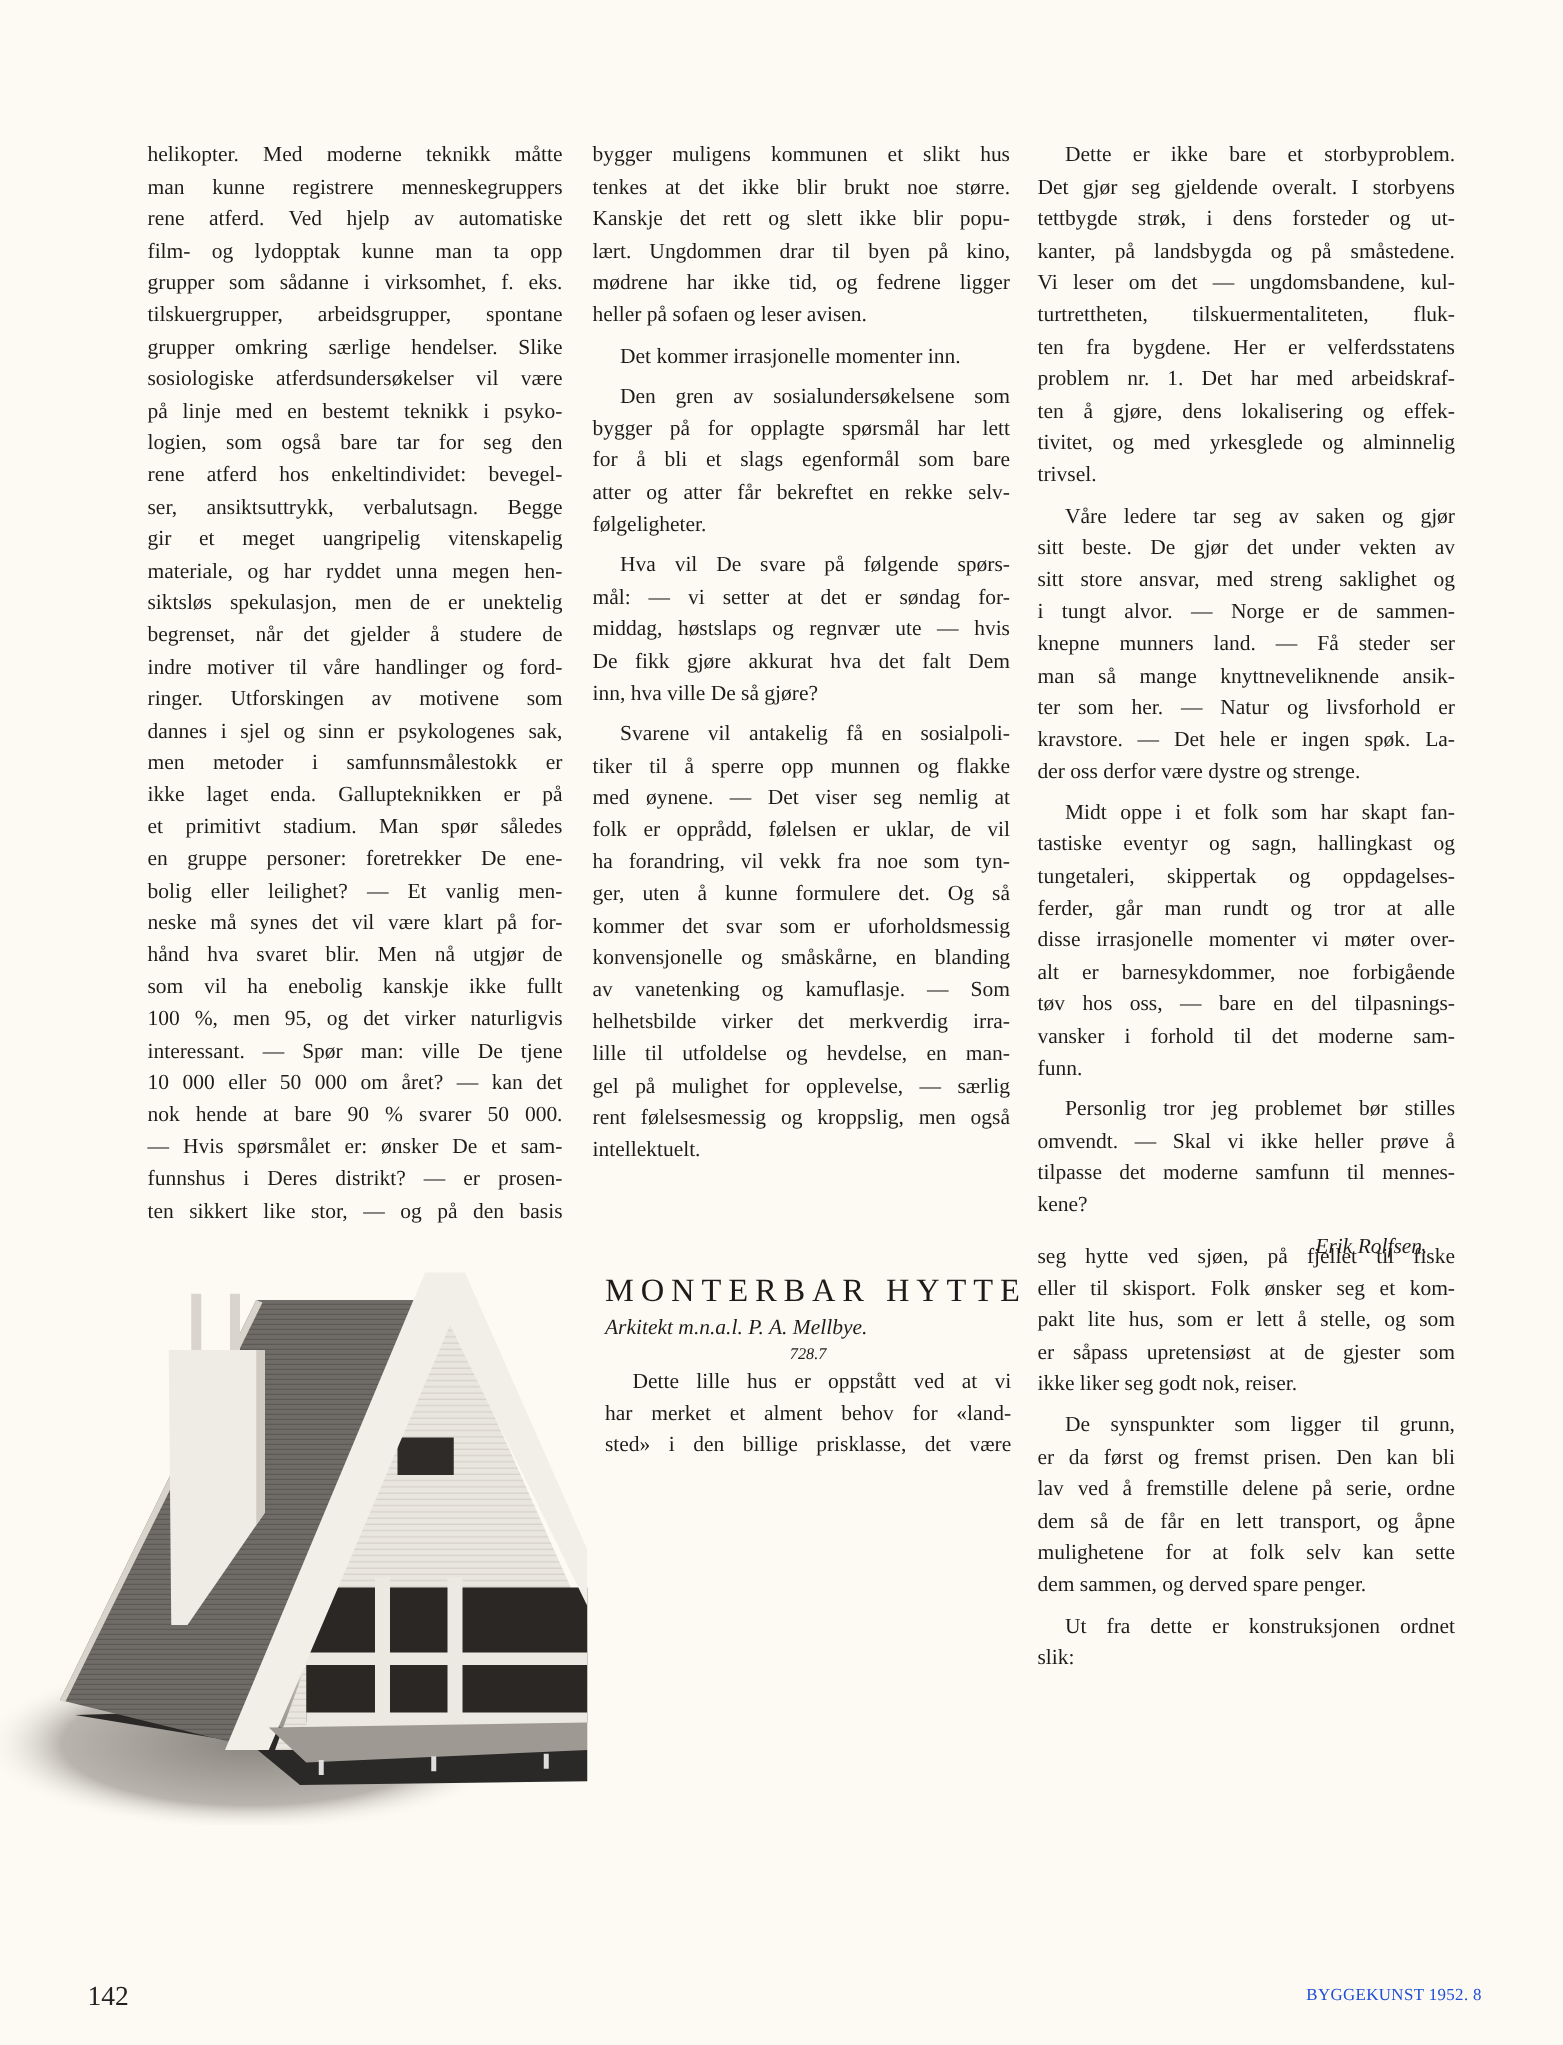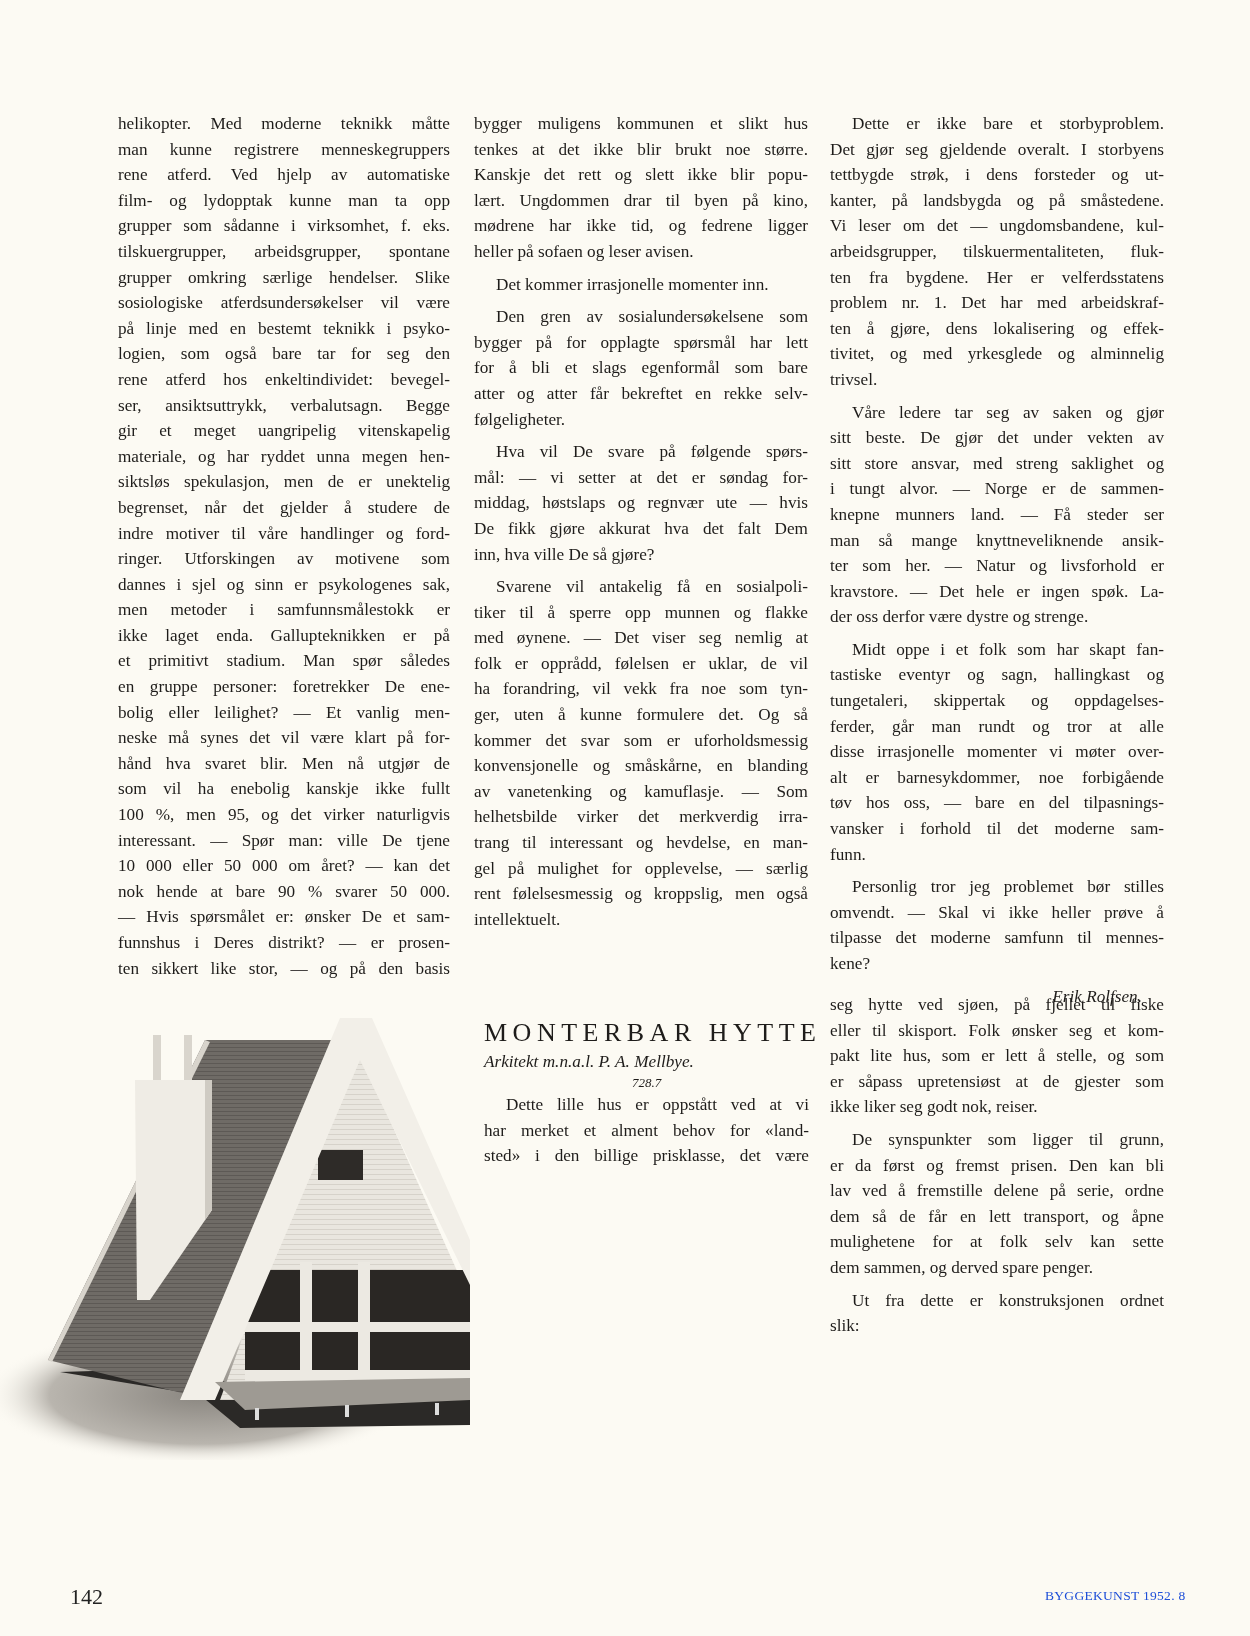--- a/index.html
+++ b/index.html
@@ -108,36 +108,36 @@
       <span class="ln" style="padding-left: 22px;">Svarene vil antakelig få en sosialpoli-</span>
       <span class="ln">tiker til å sperre opp munnen og flakke</span>
       <span class="ln">med øynene. — Det viser seg nemlig at</span>
       <span class="ln">folk er opprådd, følelsen er uklar, de vil</span>
       <span class="ln">ha forandring, vil vekk fra noe som tyn-</span>
       <span class="ln">ger, uten å kunne formulere det. Og så</span>
       <span class="ln">kommer det svar som er uforholdsmessig</span>
       <span class="ln">konvensjonelle og småskårne, en blanding</span>
       <span class="ln">av vanetenking og kamuflasje. — Som</span>
       <span class="ln">helhetsbilde virker det merkverdig irra-</span>
-      <span class="ln">trang til interessant og hevdelse, en man-</span>
+      <span class="ln">lille til utfoldelse og hevdelse, en man-</span>
       <span class="ln">gel på mulighet for opplevelse, — særlig</span>
       <span class="ln">rent følelsesmessig og kroppslig, men også</span>
       <span class="ln last">intellektuelt.</span>
     </p>
   </div>
 
 <div id="col3" class="col">
   <div id="col3-body">
       <p>
         <span class="ln" style="padding-left: 22px;">Dette er ikke bare et storbyproblem.</span>
         <span class="ln">Det gjør seg gjeldende overalt. I storbyens</span>
         <span class="ln">tettbygde strøk, i dens forsteder og ut-</span>
         <span class="ln">kanter, på landsbygda og på småstedene.</span>
         <span class="ln">Vi leser om det — ungdomsbandene, kul-</span>
-        <span class="ln">arbeidsgrupper, tilskuermentaliteten, fluk-</span>
+        <span class="ln">turtrettheten, tilskuermentaliteten, fluk-</span>
         <span class="ln">ten fra bygdene. Her er velferdsstatens</span>
         <span class="ln">problem nr. 1. Det har med arbeidskraf-</span>
         <span class="ln">ten å gjøre, dens lokalisering og effek-</span>
         <span class="ln">tivitet, og med yrkesglede og alminnelig</span>
         <span class="ln last">trivsel.</span>
       </p>
       <p class="gap">
         <span class="ln" style="padding-left: 22px;">Våre ledere tar seg av saken og gjør</span>
         <span class="ln">sitt beste. De gjør det under vekten av</span>
         <span class="ln">sitt store ansvar, med streng saklighet og</span>

